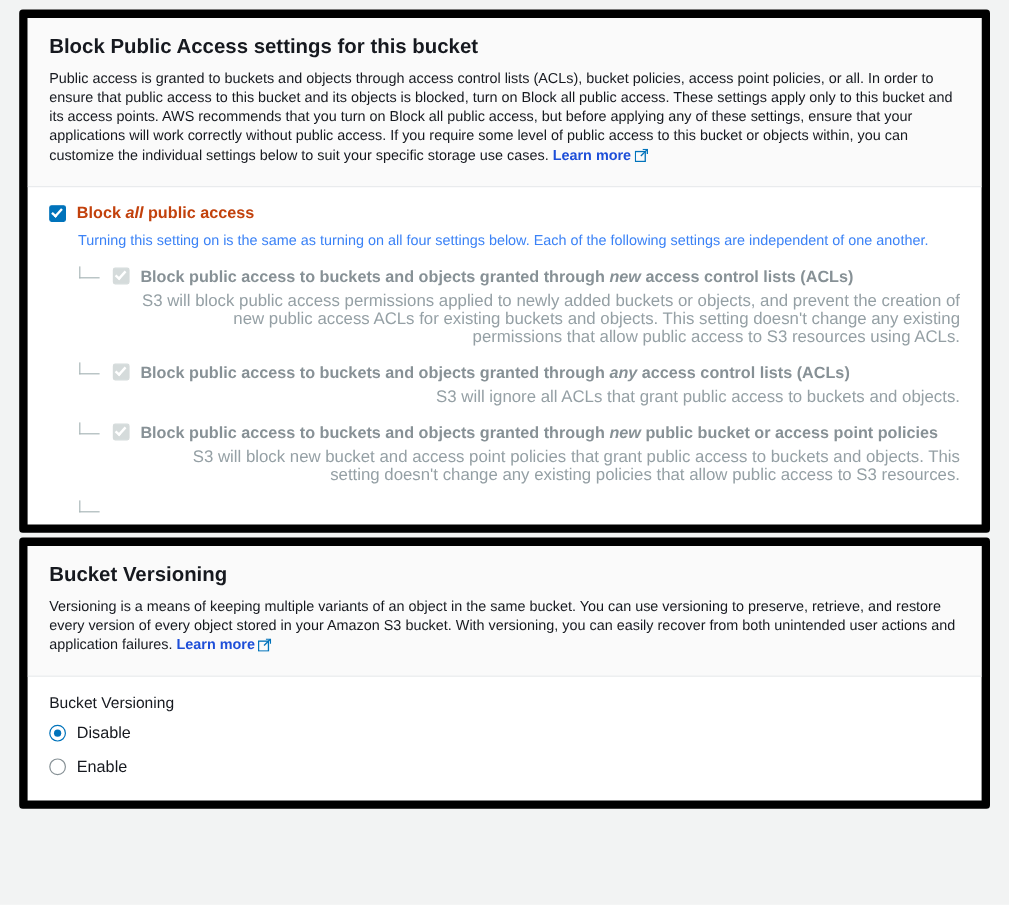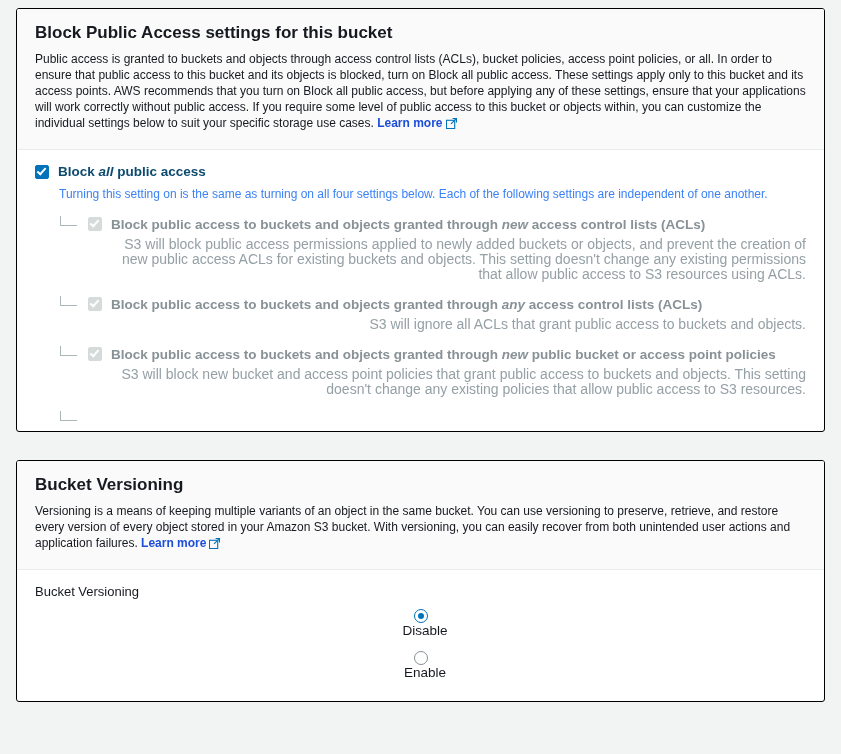--- a/index.html
+++ b/index.html
@@ -15,23 +15,23 @@
     color: #16191f;
     -webkit-font-smoothing: antialiased;
   }
   .page {
     padding: 8px 16px 0 16px;
     box-sizing: border-box;
     width: 841px;
   }
   .card {
     background: #ffffff;
-    border: 1px solid #000000;
+    border: 7px solid #000000;
     border-radius: 3px;
-    margin-bottom: 28px;
+    margin-bottom: 4px;
     overflow: hidden;
   }
   .card-header {
     background: #fafafa;
     padding: 14px 18px 16px 18px;
     border-bottom: 1px solid #e9ebed;
   }
   .card-title {
     font-size: 17px;
     font-weight: bold;
@@ -95,21 +95,21 @@
     box-sizing: border-box;
   }
   .cb.checked-disabled .tick {
     border-color: #ffffff;
   }
   .cb-label {
     margin-left: 9px;
     font-size: 13.5px;
     font-weight: bold;
     line-height: 16px;
-    color: #0c4a6e;
+    color: #c2410c;
   }
   .cb-label .it {
     font-style: italic;
     font-weight: bold;
   }
   .sub-note {
     margin: 6px 0 0 24px;
     font-size: 12px;
     color: #3b82f6;
     line-height: 16px;
@@ -155,21 +155,20 @@
   
   .field-label {
     font-size: 13px;
     color: #16191f;
     margin: 0 0 10px 0;
   }
   .radio-row {
     display: flex;
     align-items: center;
     margin-bottom: 12px;
-    flex-direction: column;
   }
   .radio-row:last-child { margin-bottom: 0; }
   .radio {
     width: 14px;
     height: 14px;
     border-radius: 50%;
     border: 1px solid #879196;
     background: #fff;
     box-sizing: border-box;
     position: relative;

